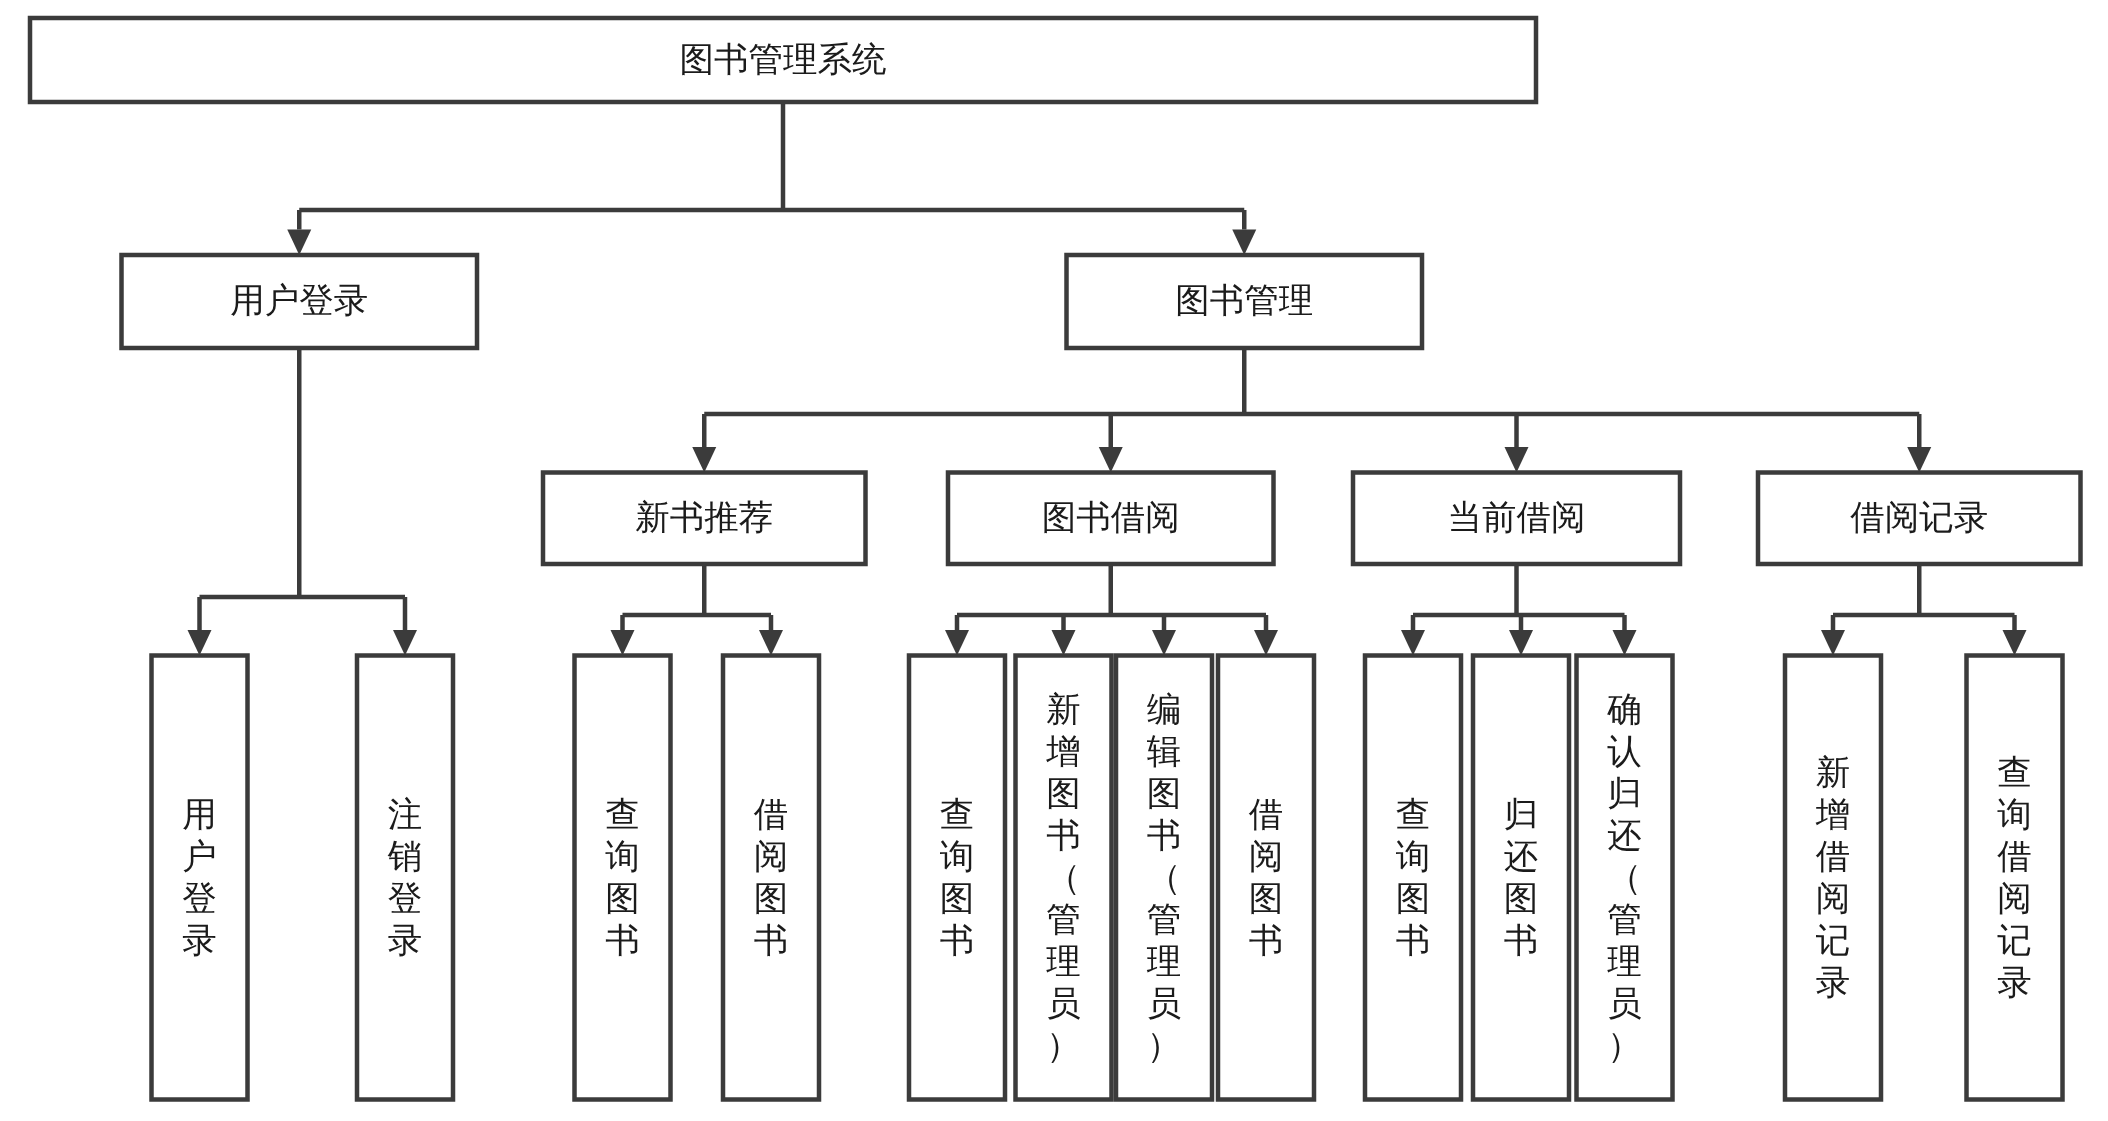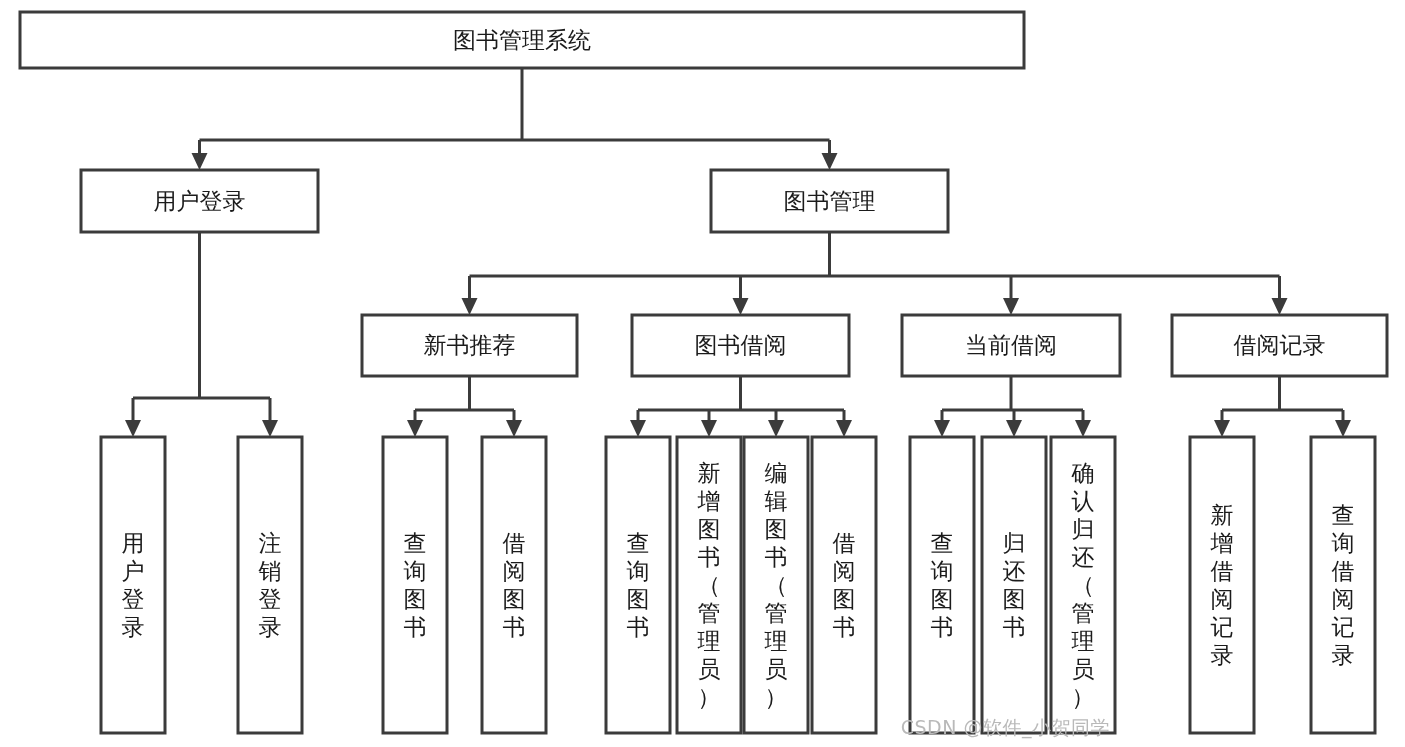--- a/index.html
+++ b/index.html
@@ -203,14 +203,13 @@
         <g>
           <rect x="1190" y="437" width="64" height="296" class="node-box"></rect>
           <text x="1222" y="522.84" class="node-label-v"><tspan x="1222" dy="0">新</tspan><tspan x="1222" dy="28">增</tspan><tspan x="1222" dy="28">借</tspan><tspan x="1222" dy="28">阅</tspan><tspan x="1222" dy="28">记</tspan><tspan x="1222" dy="28">录</tspan></text>
         </g>
         <g>
           <rect x="1311" y="437" width="64" height="296" class="node-box"></rect>
           <text x="1343" y="522.84" class="node-label-v"><tspan x="1343" dy="0">查</tspan><tspan x="1343" dy="28">询</tspan><tspan x="1343" dy="28">借</tspan><tspan x="1343" dy="28">阅</tspan><tspan x="1343" dy="28">记</tspan><tspan x="1343" dy="28">录</tspan></text>
         </g>
       </g>
   </svg>
-  <div class="watermark">CSDN @软件_小贺同学</div>
 </div>
 
 </body></html>

